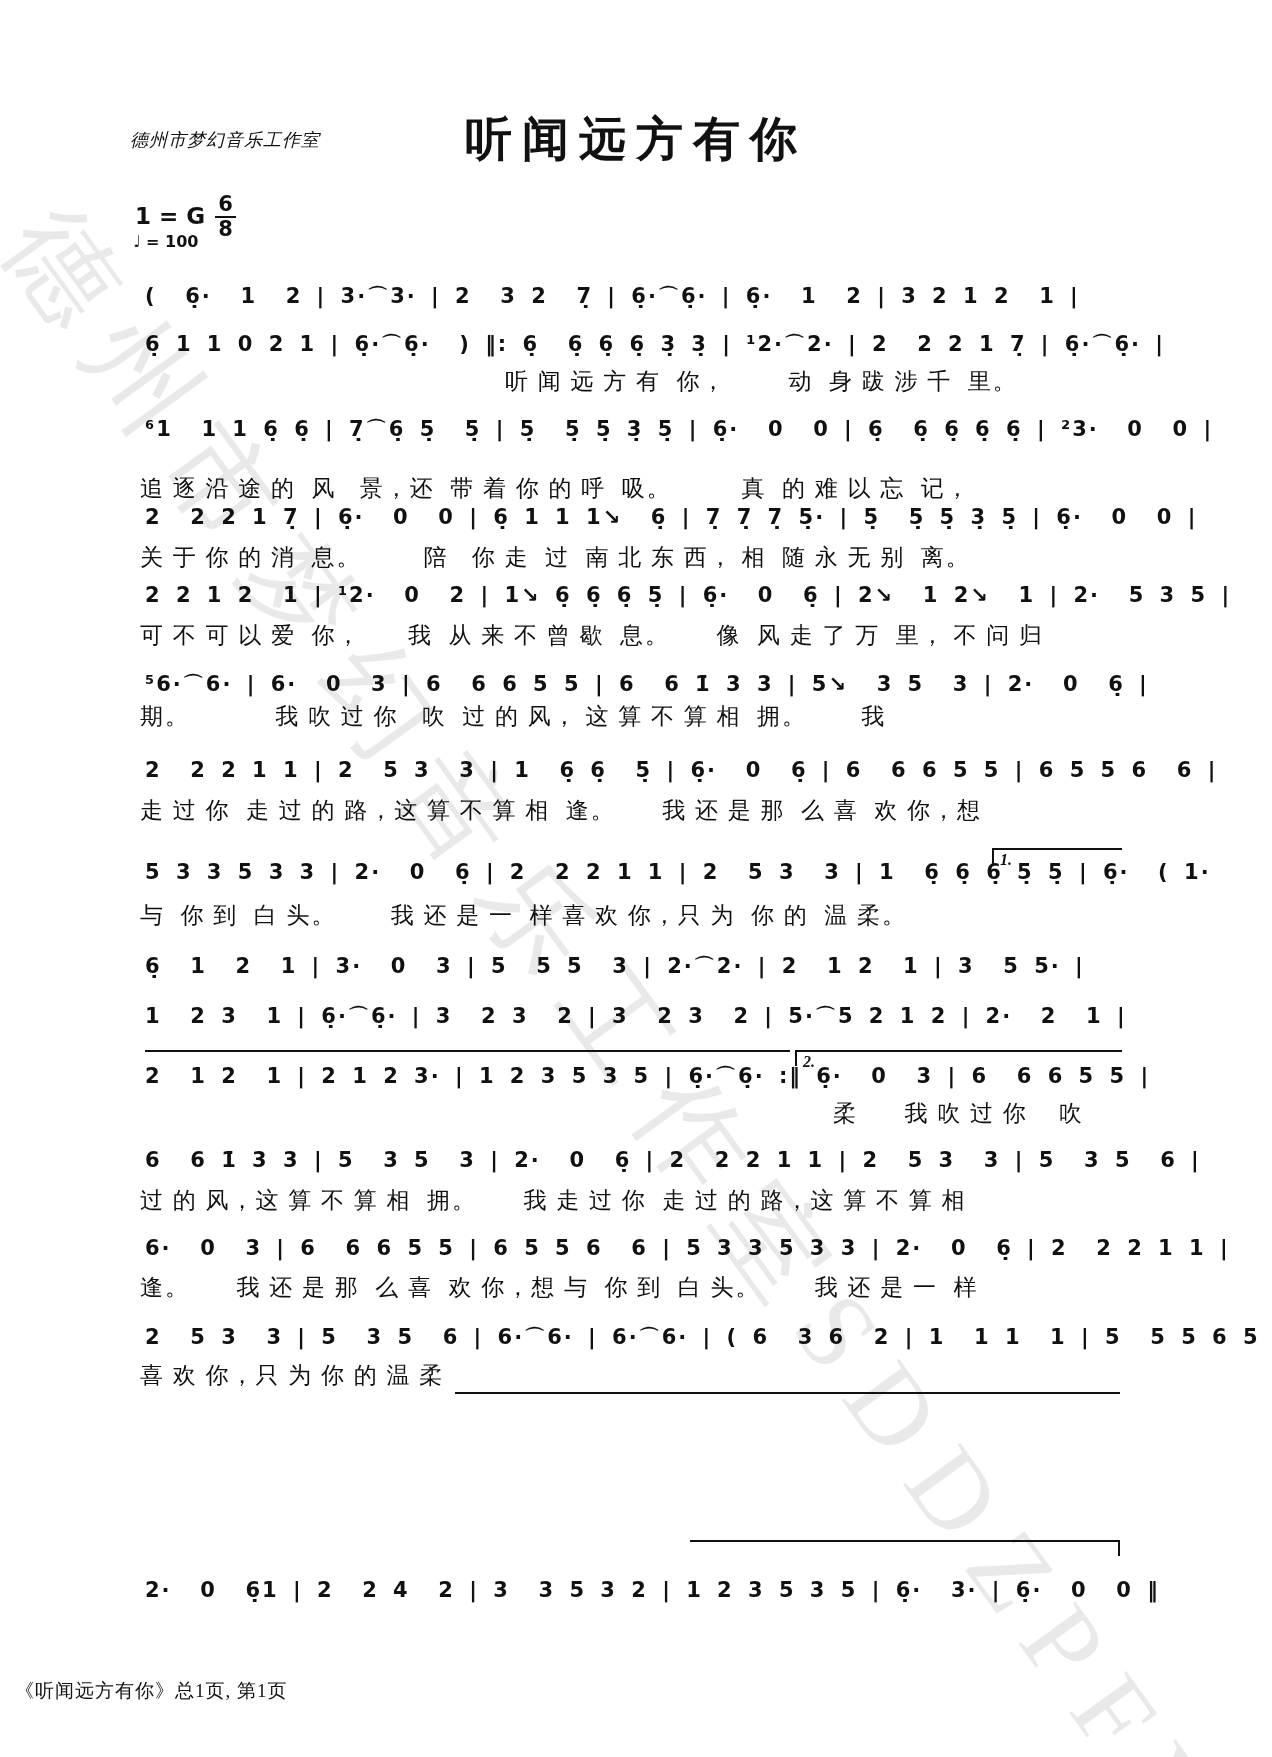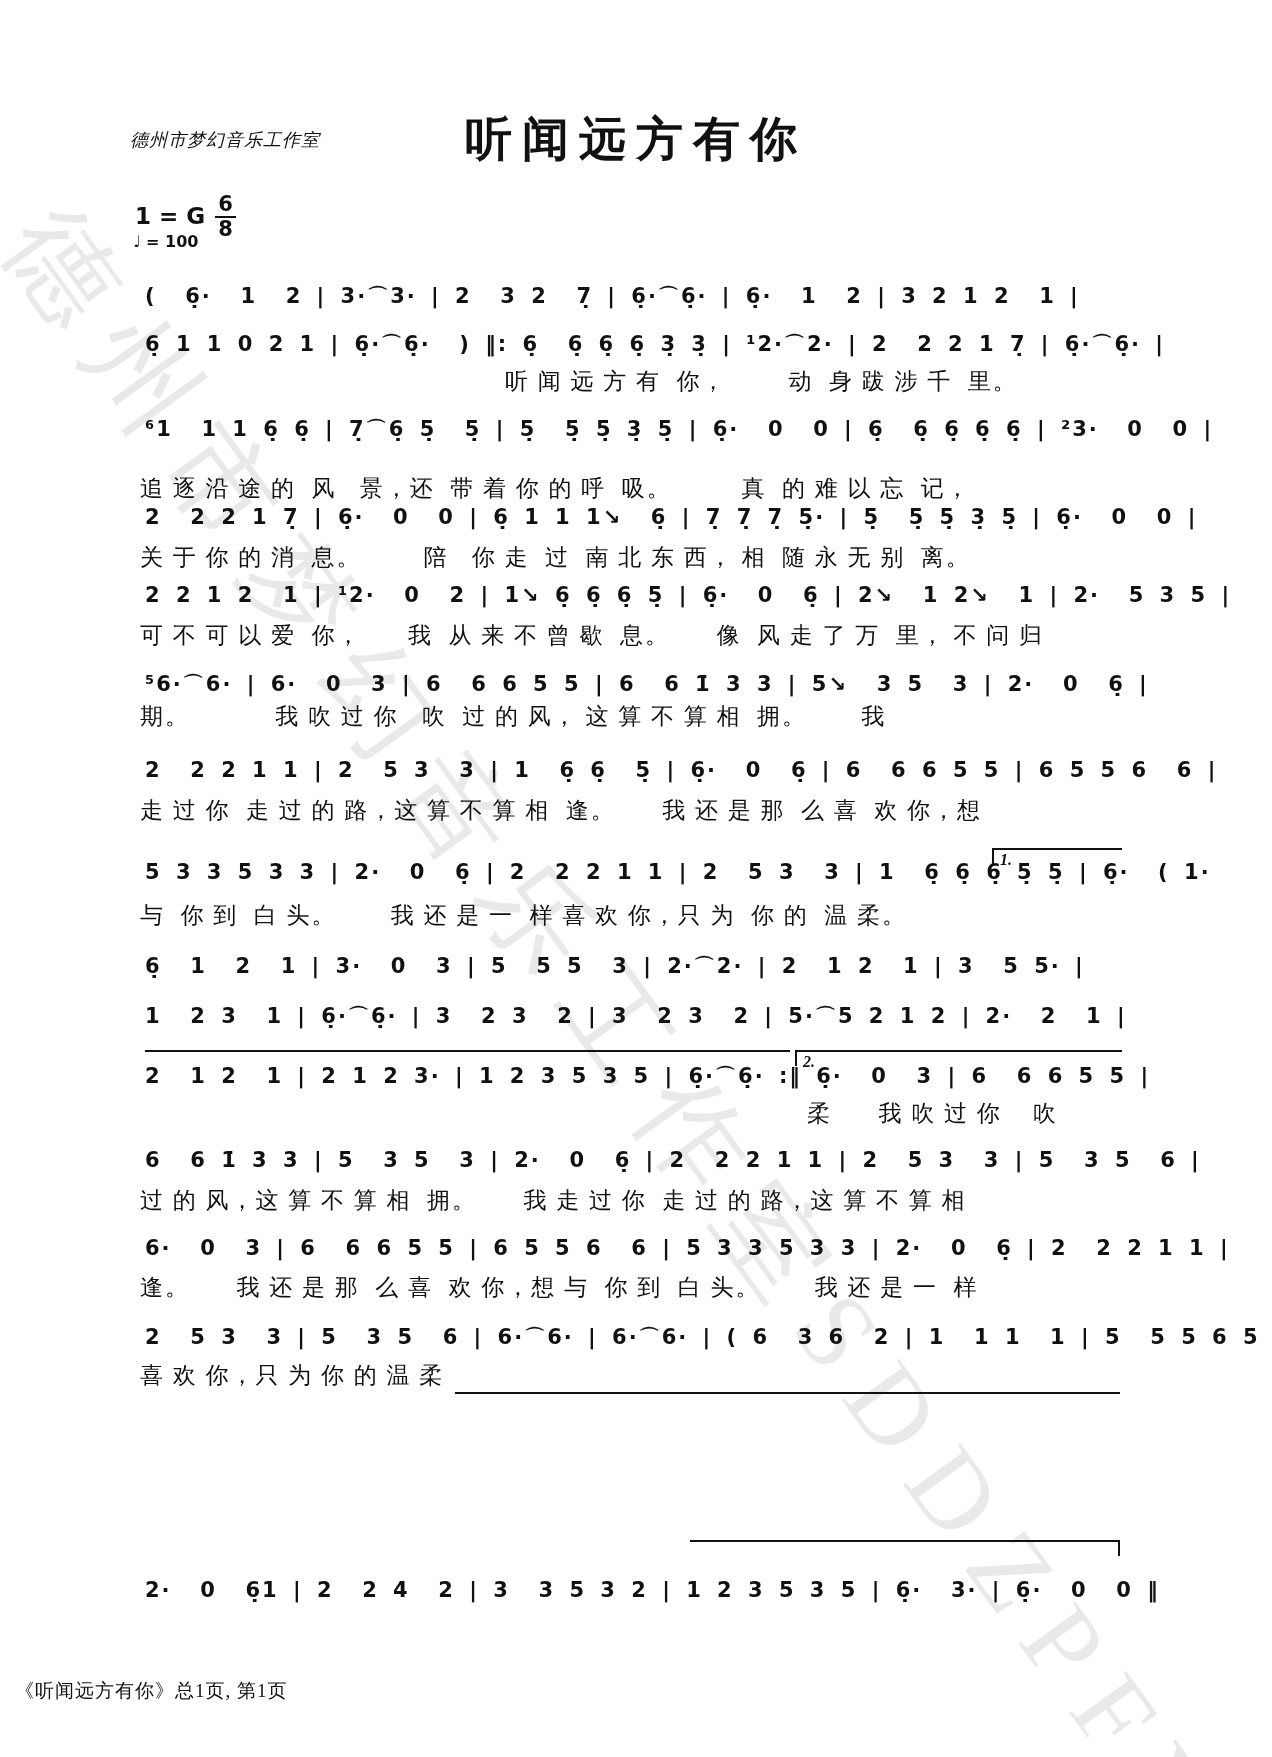--- a/index.html
+++ b/index.html
@@ -32,21 +32,21 @@
   }
   .ly{
     position:absolute;white-space:pre;z-index:1;
     font-family:"Liberation Serif",serif;font-size:23px;letter-spacing:2px;
   }
   .p0{top:282px}.p1{top:330px}.p2{top:415px}.p3{top:505px}.p4{top:583px}
   .p5{top:670px}.p6{top:758px}.p7{top:860px}.p8{top:952px}.p9{top:1002px}
   .p10{top:1062px}.p11{top:1148px}.p12{top:1236px}.p13{top:1323px}.p14{top:1578px}
   .q1{left:505px;top:366px}.q2{left:140px;top:473px}.q3{left:140px;top:542px}
   .q4{left:140px;top:620px}.q5{left:140px;top:701px}.q6{left:140px;top:795px}
-  .q7{left:140px;top:900px}.q10{left:807px;top:1098px}.q11{left:140px;top:1185px}
+  .q7{left:140px;top:900px}.q10{left:833px;top:1098px}.q11{left:140px;top:1185px}
   .q12{left:140px;top:1272px}.q13{left:140px;top:1360px}
   .ly:empty{display:none;}
   
   .volta1{position:absolute;left:992px;top:848px;width:128px;height:14px;border-top:2px solid #111;border-left:2px solid #111;z-index:1;}
   .volta2{position:absolute;left:795px;top:1050px;width:325px;height:14px;border-top:2px solid #111;border-left:2px solid #111;z-index:1;}
   .vcont{position:absolute;left:145px;top:1050px;width:645px;border-top:2px solid #111;z-index:1;}
   .vlabel{position:absolute;z-index:2;font-family:"Liberation Serif",serif;font-style:italic;font-size:16px;font-weight:bold;}
   .vl1{left:1000px;top:851px;}
   .vl2{left:803px;top:1053px;}
   .melisma{position:absolute;left:455px;top:1392px;width:665px;border-top:2px solid #111;z-index:1;}

